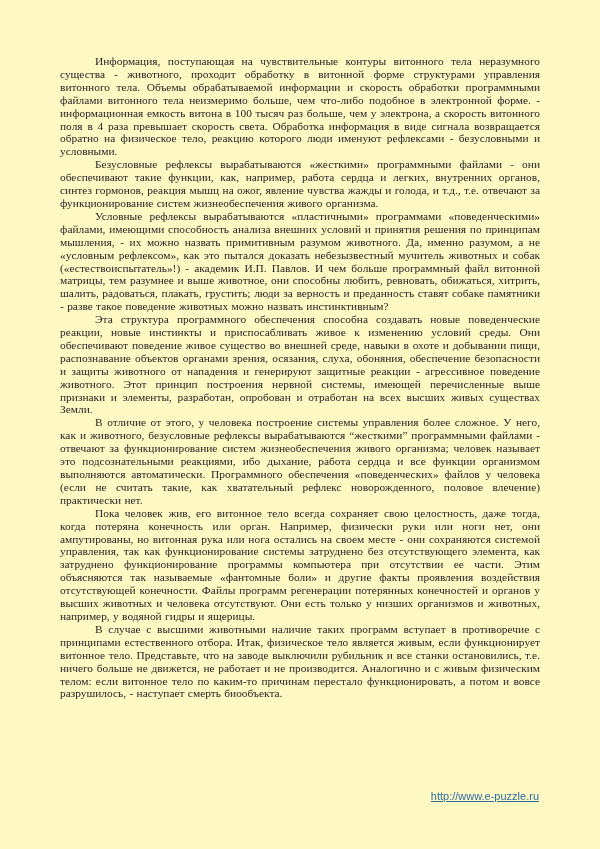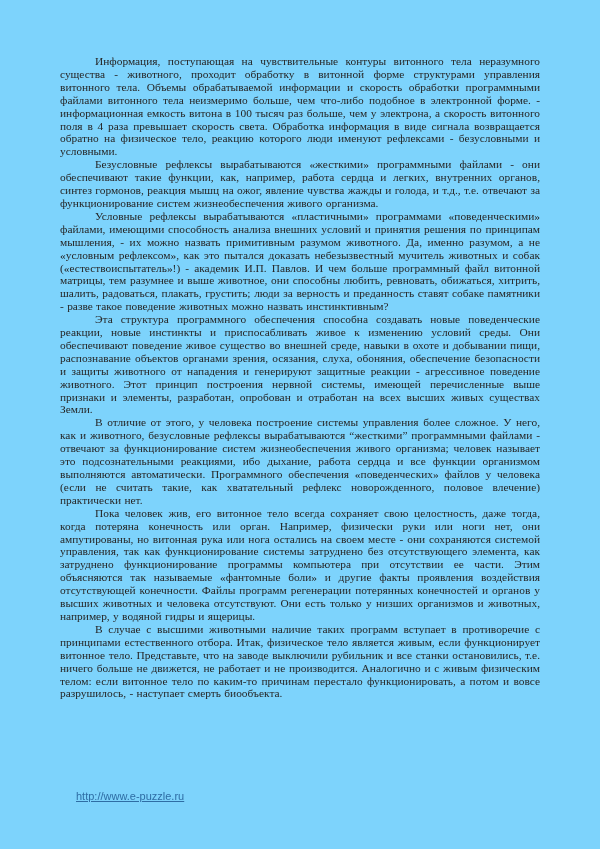--- a/index.html
+++ b/index.html
@@ -4,21 +4,21 @@
 <style>
   html, body {
     margin: 0;
     padding: 0;
     background: #ffffff;
   }
   .page {
     position: relative;
     width: 600px;
     height: 849px;
-    background: #7dd3fc;
+    background: #fef9c3;
     overflow: hidden;
     font-family: "Liberation Serif", "DejaVu Serif", serif;
   }
   .content {
     position: absolute;
     top: 55px;
     left: 60px;
     width: 480px;
     color: #262626;
     font-size: 11.4px;
@@ -26,23 +26,24 @@
     text-align: justify;
   }
   .content p {
     margin: 0;
     padding: 0;
     text-indent: 35px;
     word-spacing: 0.5px;
   }
   .footer-link-row {
     position: absolute;
-    left: 76px;
+    left: 69px;
     width: 480px;
     top: 786px;
+    text-align: right;
     padding-right: 0;
     box-sizing: border-box;
   }
   .footer-link-row a {
     font-family: "Liberation Sans", "DejaVu Sans", sans-serif;
     font-size: 11px;
     color: #2e6da4;
     text-decoration: underline;
     margin-right: 10px;
     cursor: pointer;

